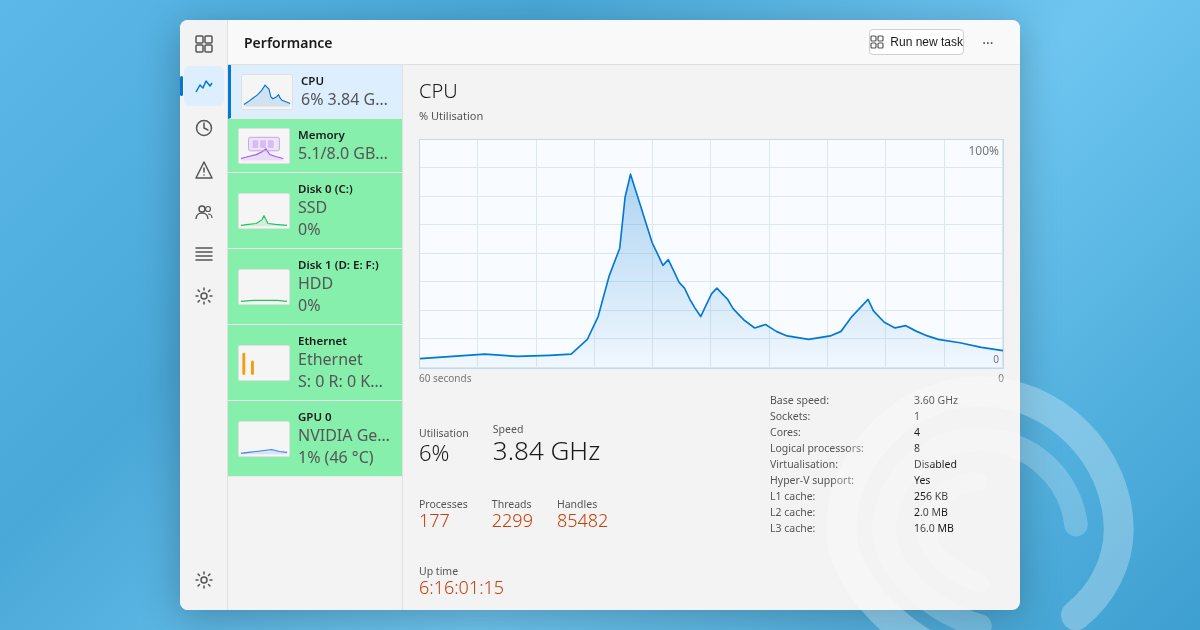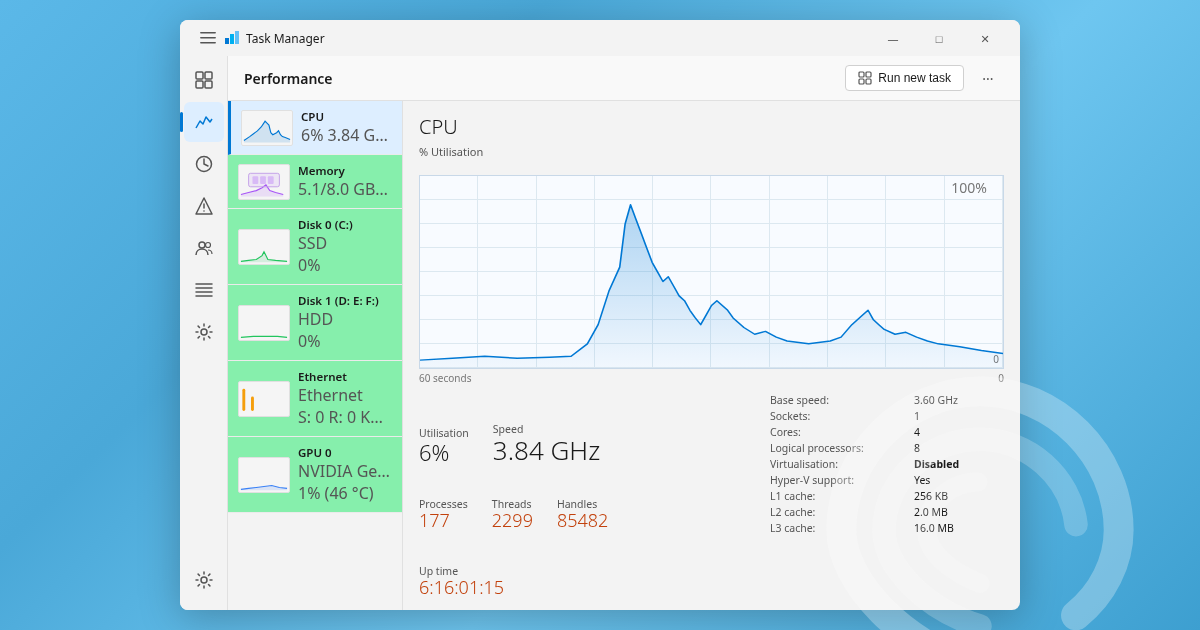--- a/index.html
+++ b/index.html
@@ -153,21 +153,21 @@
     .top-bar-title {
       font-size: 14px;
       font-weight: 600;
       color: #1a1a1a;
       flex: 1;
     }
     .run-new-task-btn {
       display: flex;
       align-items: center;
       gap: 6px;
-      padding: 5px 12px;
+      padding: 5px 0;
       border: 1px solid #d0d0d0;
       border-radius: 4px;
       background: white;
       font-size: 12px;
       cursor: pointer;
       color: #1a1a1a;
       margin-right: 8px;
     }
     .more-btn {
       width: 32px;
@@ -270,22 +270,22 @@
       flex: 1;
       border: 1px solid #c8d8e8;
       background: #f8fbff;
       position: relative;
       overflow: hidden;
       min-height: 0;
     }
     .graph-y-max {
       position: absolute;
       top: 2px;
-      right: 16px;
-      font-size: 14px;
+      right: 4px;
+      font-size: 12px;
       color: #777;
     }
     .graph-y-min {
       position: absolute;
       bottom: 2px;
       right: 4px;
       font-size: 10px;
       color: #777;
     }
     .graph-x-label {
@@ -345,21 +345,21 @@
     .info-label {
       font-size: 10.5px;
       color: #555;
     }
     .info-value {
       font-size: 10.5px;
       color: #1a1a1a;
       font-weight: 400;
     }
     .info-value.bold {
-      font-weight: 700;
+      font-weight: 400;
     }
 
     
     .chart-svg {
       position: absolute;
       top: 0; left: 0;
       width: 100%;
       height: 100%;
     }
   </style>
@@ -367,42 +367,20 @@
 <body>
 
 <svg class="win-swirl" viewBox="0 0 300 300" fill="none" xmlns="http://www.w3.org/2000/svg">
   <path d="M150 280 C80 260 20 200 20 150 C20 80 80 20 150 20 C220 20 280 80 280 150 C280 180 265 210 240 230" stroke="white" stroke-width="28" stroke-linecap="round" fill="none" opacity="0.8"></path>
   <path d="M150 240 C100 225 60 185 60 150 C60 105 100 65 150 65 C195 65 235 100 240 145" stroke="white" stroke-width="22" stroke-linecap="round" fill="none" opacity="0.6"></path>
   <path d="M150 200 C120 188 100 170 100 150 C100 125 122 105 148 105" stroke="white" stroke-width="18" stroke-linecap="round" fill="none" opacity="0.5"></path>
 </svg>
 
 <div class="window">
 
-  <div class="title-bar">
-    <div class="hamburger-btn">
-      <svg width="16" height="12" viewBox="0 0 16 12" fill="#555">
-        <rect y="0" width="16" height="1.5" rx="1"></rect>
-        <rect y="5" width="16" height="1.5" rx="1"></rect>
-        <rect y="10" width="16" height="1.5" rx="1"></rect>
-      </svg>
-    </div>
-    <div class="title-bar-icon">
-      <svg width="16" height="16" viewBox="0 0 16 16">
-        <rect x="1" y="8" width="4" height="6" fill="#0078d4"></rect>
-        <rect x="6" y="4" width="4" height="10" fill="#00b0f0"></rect>
-        <rect x="11" y="1" width="4" height="13" fill="#60c0f8"></rect>
-      </svg>
-    </div>
-    <span class="title-bar-title">Task Manager</span>
-    <div class="title-bar-controls">
-      <div class="title-btn">—</div>
-      <div class="title-btn">□</div>
-      <div class="title-btn close">✕</div>
-    </div>
-  </div>
 
   <div class="main-content">
 
     <div class="sidebar">
       <div class="sidebar-item" title="Overview">
         <svg width="18" height="18" viewBox="0 0 18 18" fill="none">
           <rect x="1" y="1" width="7" height="7" rx="1" stroke="#555" stroke-width="1.5"></rect>
           <rect x="10" y="1" width="7" height="7" rx="1" stroke="#555" stroke-width="1.5"></rect>
           <rect x="1" y="10" width="7" height="7" rx="1" stroke="#555" stroke-width="1.5"></rect>
           <rect x="10" y="10" width="7" height="7" rx="1" stroke="#555" stroke-width="1.5"></rect>

